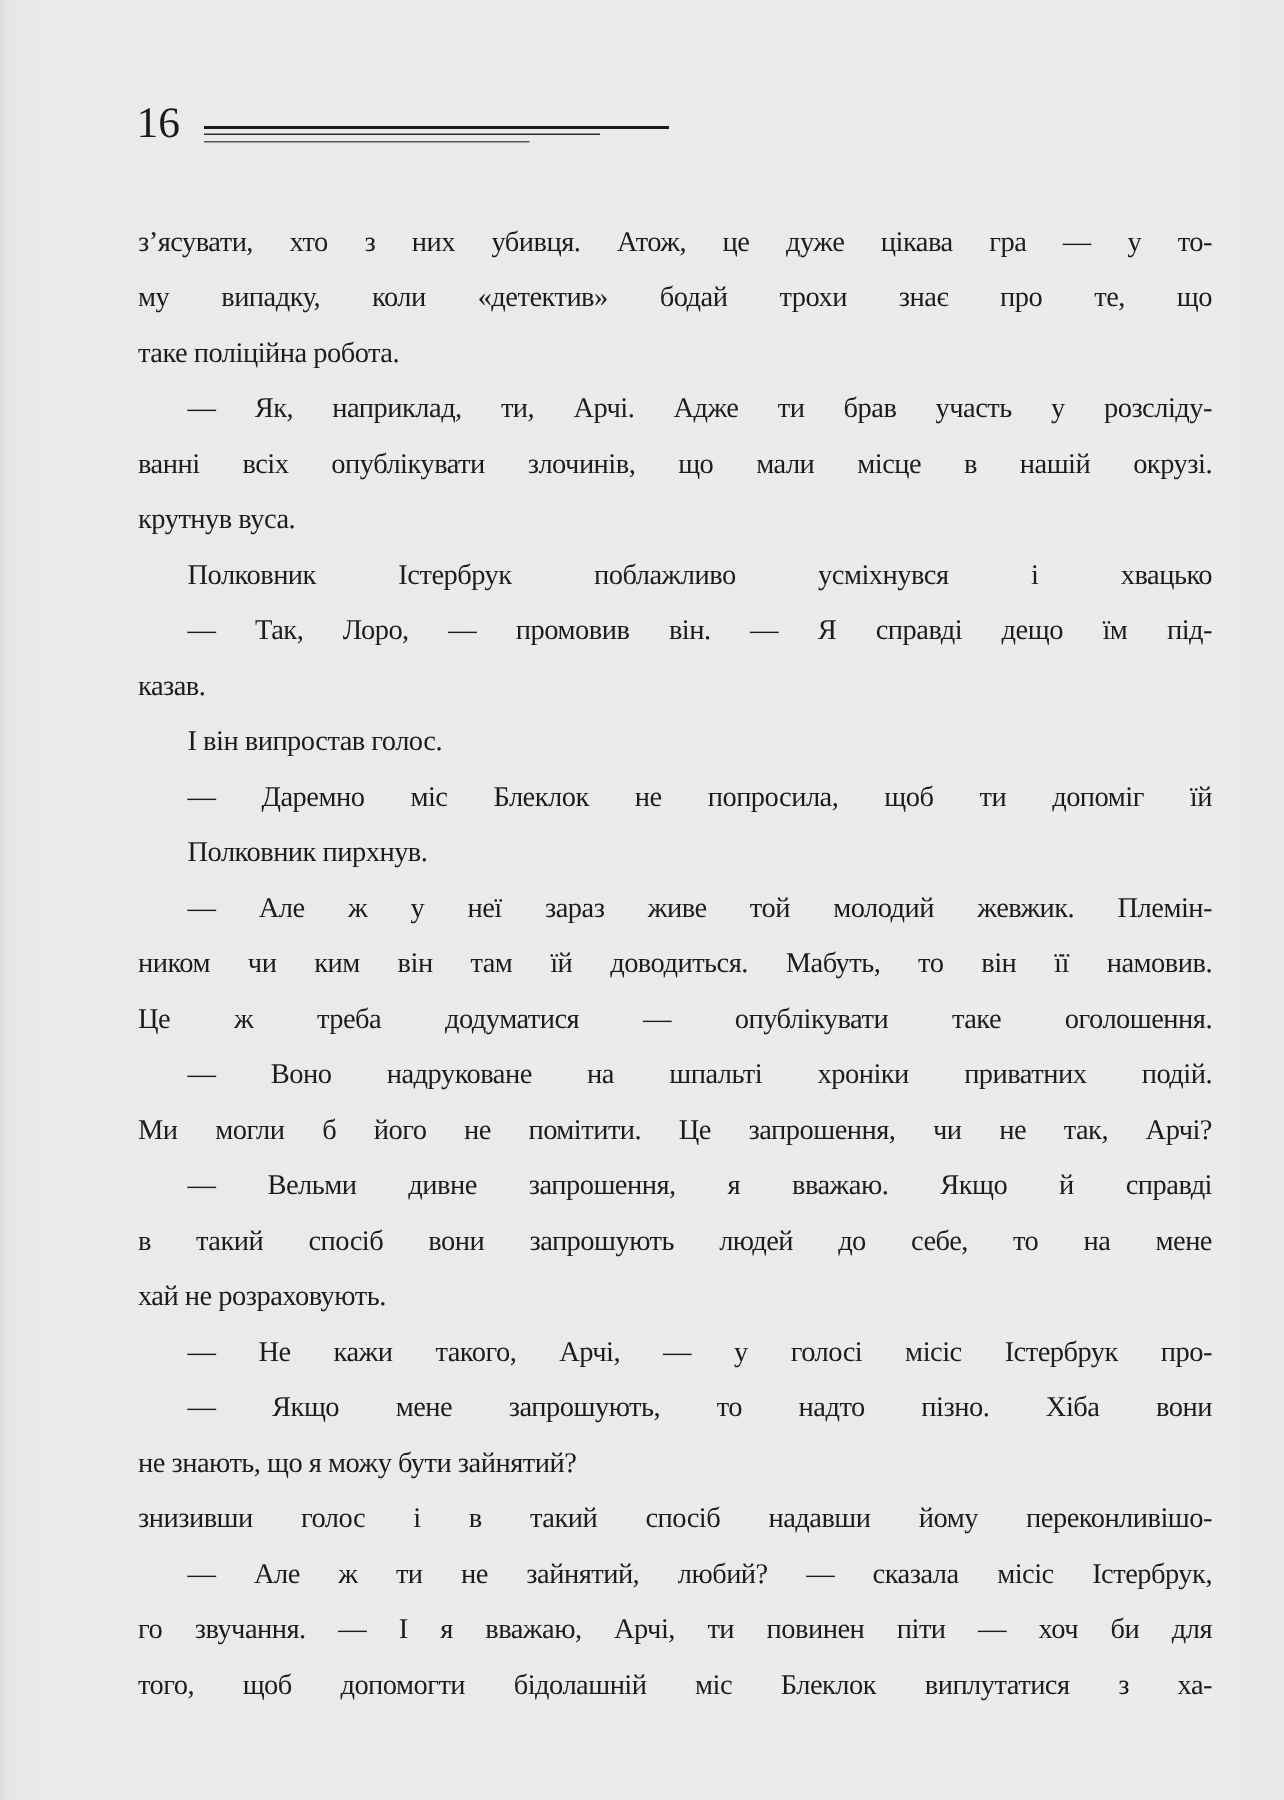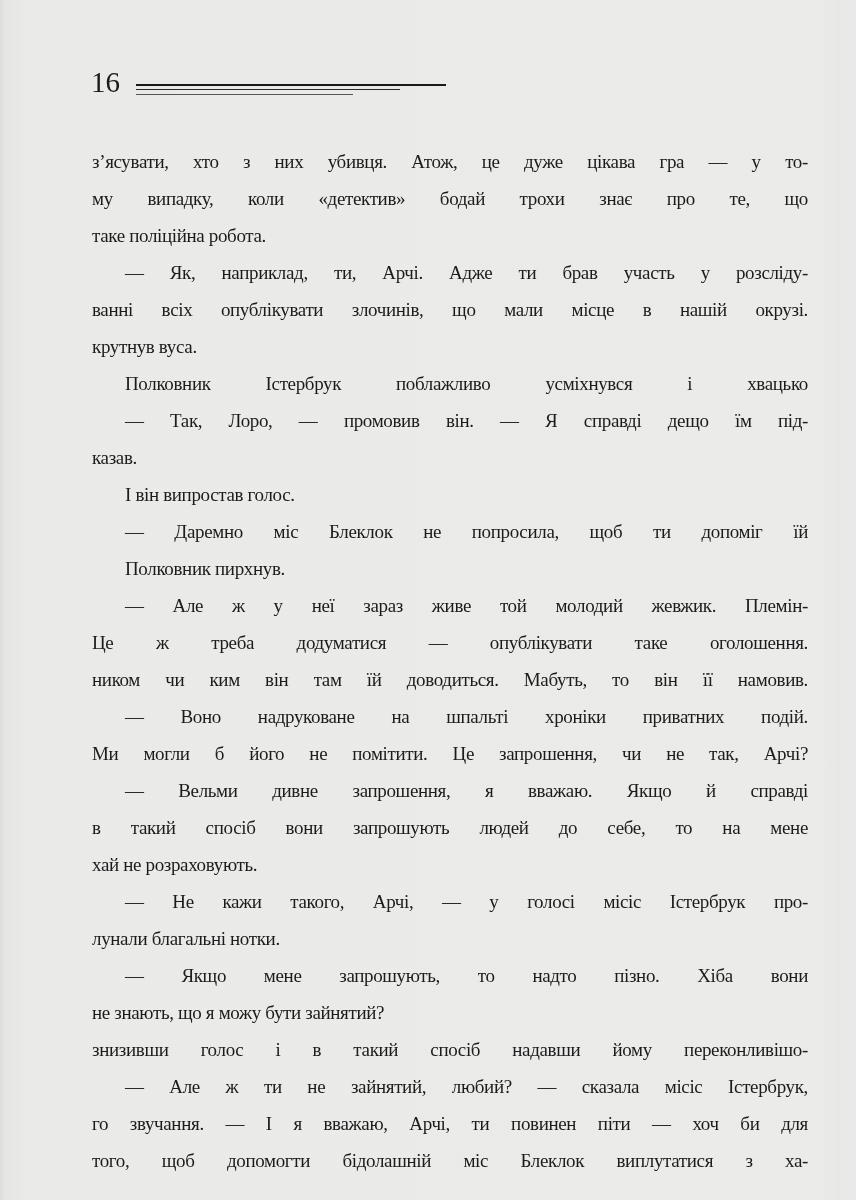--- a/index.html
+++ b/index.html
@@ -83,29 +83,28 @@
     <span class="line indent">— Як, наприклад, ти, Арчі. Адже ти брав участь у розсліду-</span>
     <span class="line">ванні всіх опублікувати злочинів, що мали місце в нашій окрузі.</span>
     <span class="line last">крутнув вуса.</span>
     <span class="line indent">Полковник Істербрук поблажливо усміхнувся і хвацько</span>
     <span class="line indent">— Так, Лоро, — промовив він. — Я справді дещо їм під-</span>
     <span class="line last">казав.</span>
     <span class="line indent last">І він випростав голос.</span>
     <span class="line indent">— Даремно міс Блеклок не попросила, щоб ти допоміг їй</span>
     <span class="line indent last">Полковник пирхнув.</span>
     <span class="line indent">— Але ж у неї зараз живе той молодий жевжик. Племін-</span>
+    <span class="line">ником чи ким він там їй доводиться. Мабуть, то він її намовив.</span>
     <span class="line">Це ж треба додуматися — опублікувати таке оголошення.</span>
-    <span class="line">ником чи ким він там їй доводиться. Мабуть, то він її намовив.</span>
     <span class="line indent">— Воно надруковане на шпальті хроніки приватних подій.</span>
     <span class="line">Ми могли б його не помітити. Це запрошення, чи не так, Арчі?</span>
     <span class="line indent">— Вельми дивне запрошення, я вважаю. Якщо й справді</span>
     <span class="line">в такий спосіб вони запрошують людей до себе, то на мене</span>
     <span class="line last">хай не розраховують.</span>
     <span class="line indent">— Не кажи такого, Арчі, — у голосі місіс Істербрук про-</span>
-    <span class="line last">лунали благальні нотки.</span>
     <span class="line indent">— Якщо мене запрошують, то надто пізно. Хіба вони</span>
     <span class="line last">не знають, що я можу бути зайнятий?</span>
     <span class="line">знизивши голос і в такий спосіб надавши йому переконливішо-</span>
     <span class="line indent">— Але ж ти не зайнятий, любий? — сказала місіс Істербрук,</span>
     <span class="line">го звучання. — І я вважаю, Арчі, ти повинен піти — хоч би для</span>
     <span class="line">того, щоб допомогти бідолашній міс Блеклок виплутатися з ха-</span>
 
   </div>
 </div>
 

